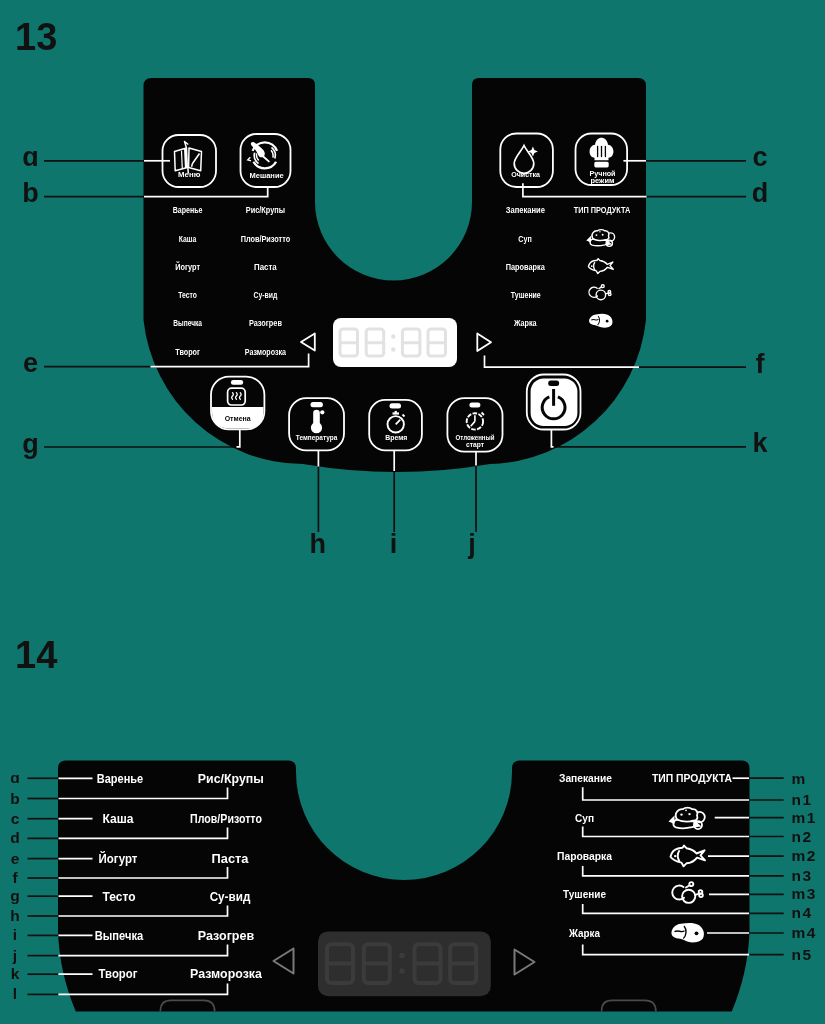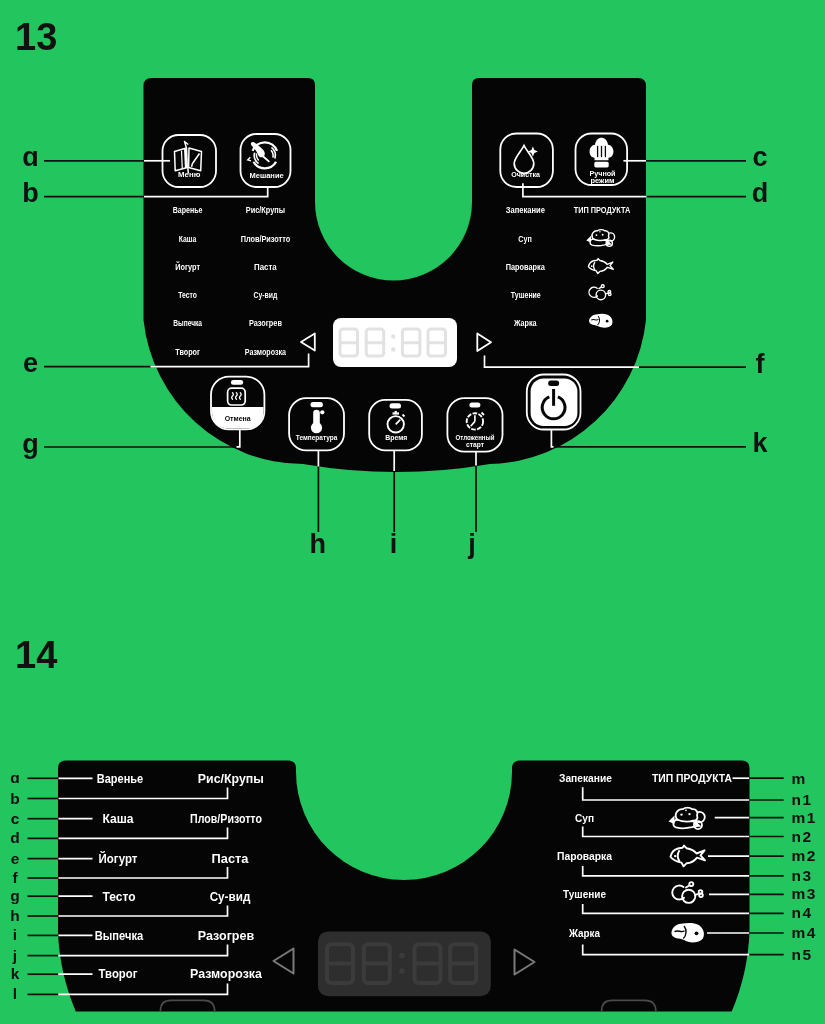--- a/index.html
+++ b/index.html
@@ -1,16 +1,16 @@
 <!DOCTYPE html>
 <html><head>
 <meta charset="utf-8">
 <style>
   html,body{margin:0;padding:0;background:#fff;}
-  #page{position:relative;width:825px;height:1024px;background:#22c55e;overflow:hidden;}
+  #page{position:relative;width:825px;height:1024px;background:#0f766e;overflow:hidden;}
   svg{position:absolute;top:0;left:0;}
   text{font-family:"Liberation Sans", sans-serif;}
 </style>
 </head>
 <body>
 <div id="page">
 <svg width="825" height="1024" viewBox="0 0 825 1024">
 <defs>
 <g id="ic-chicken">
   <path d="M -13.5 -3 L -19.5 3 L -13.5 5.5 Z" fill="#fff"></path>

